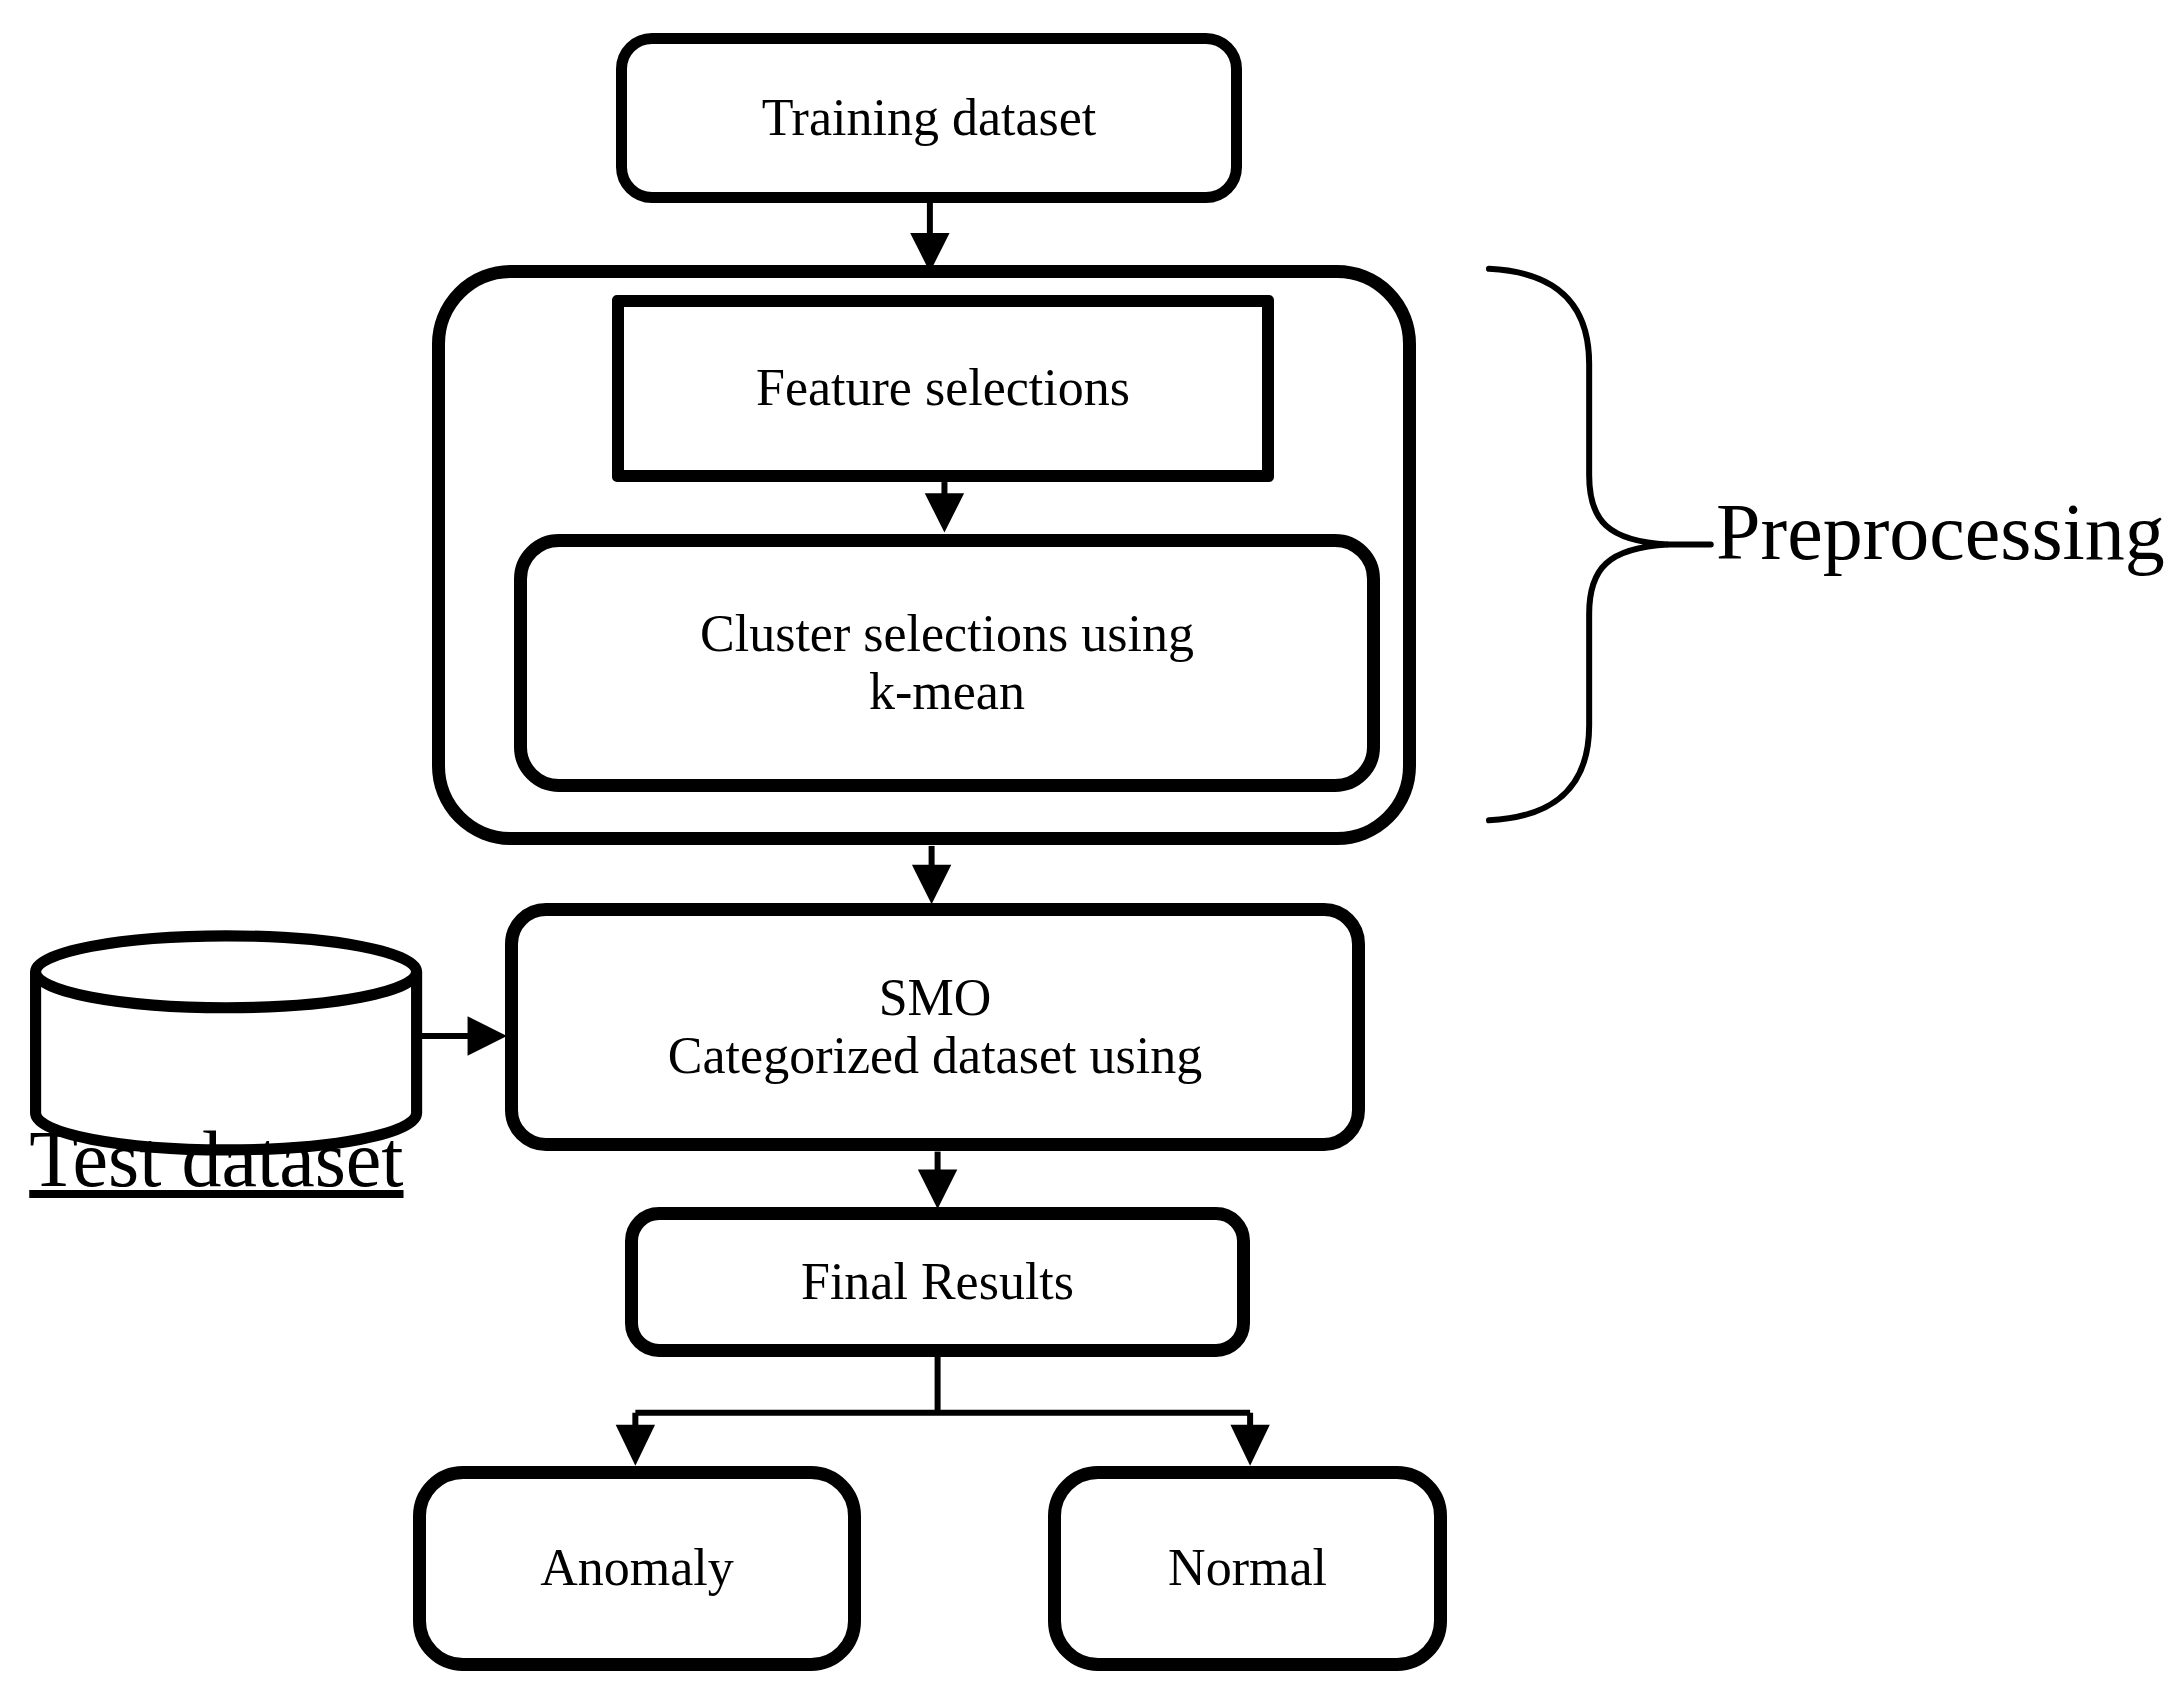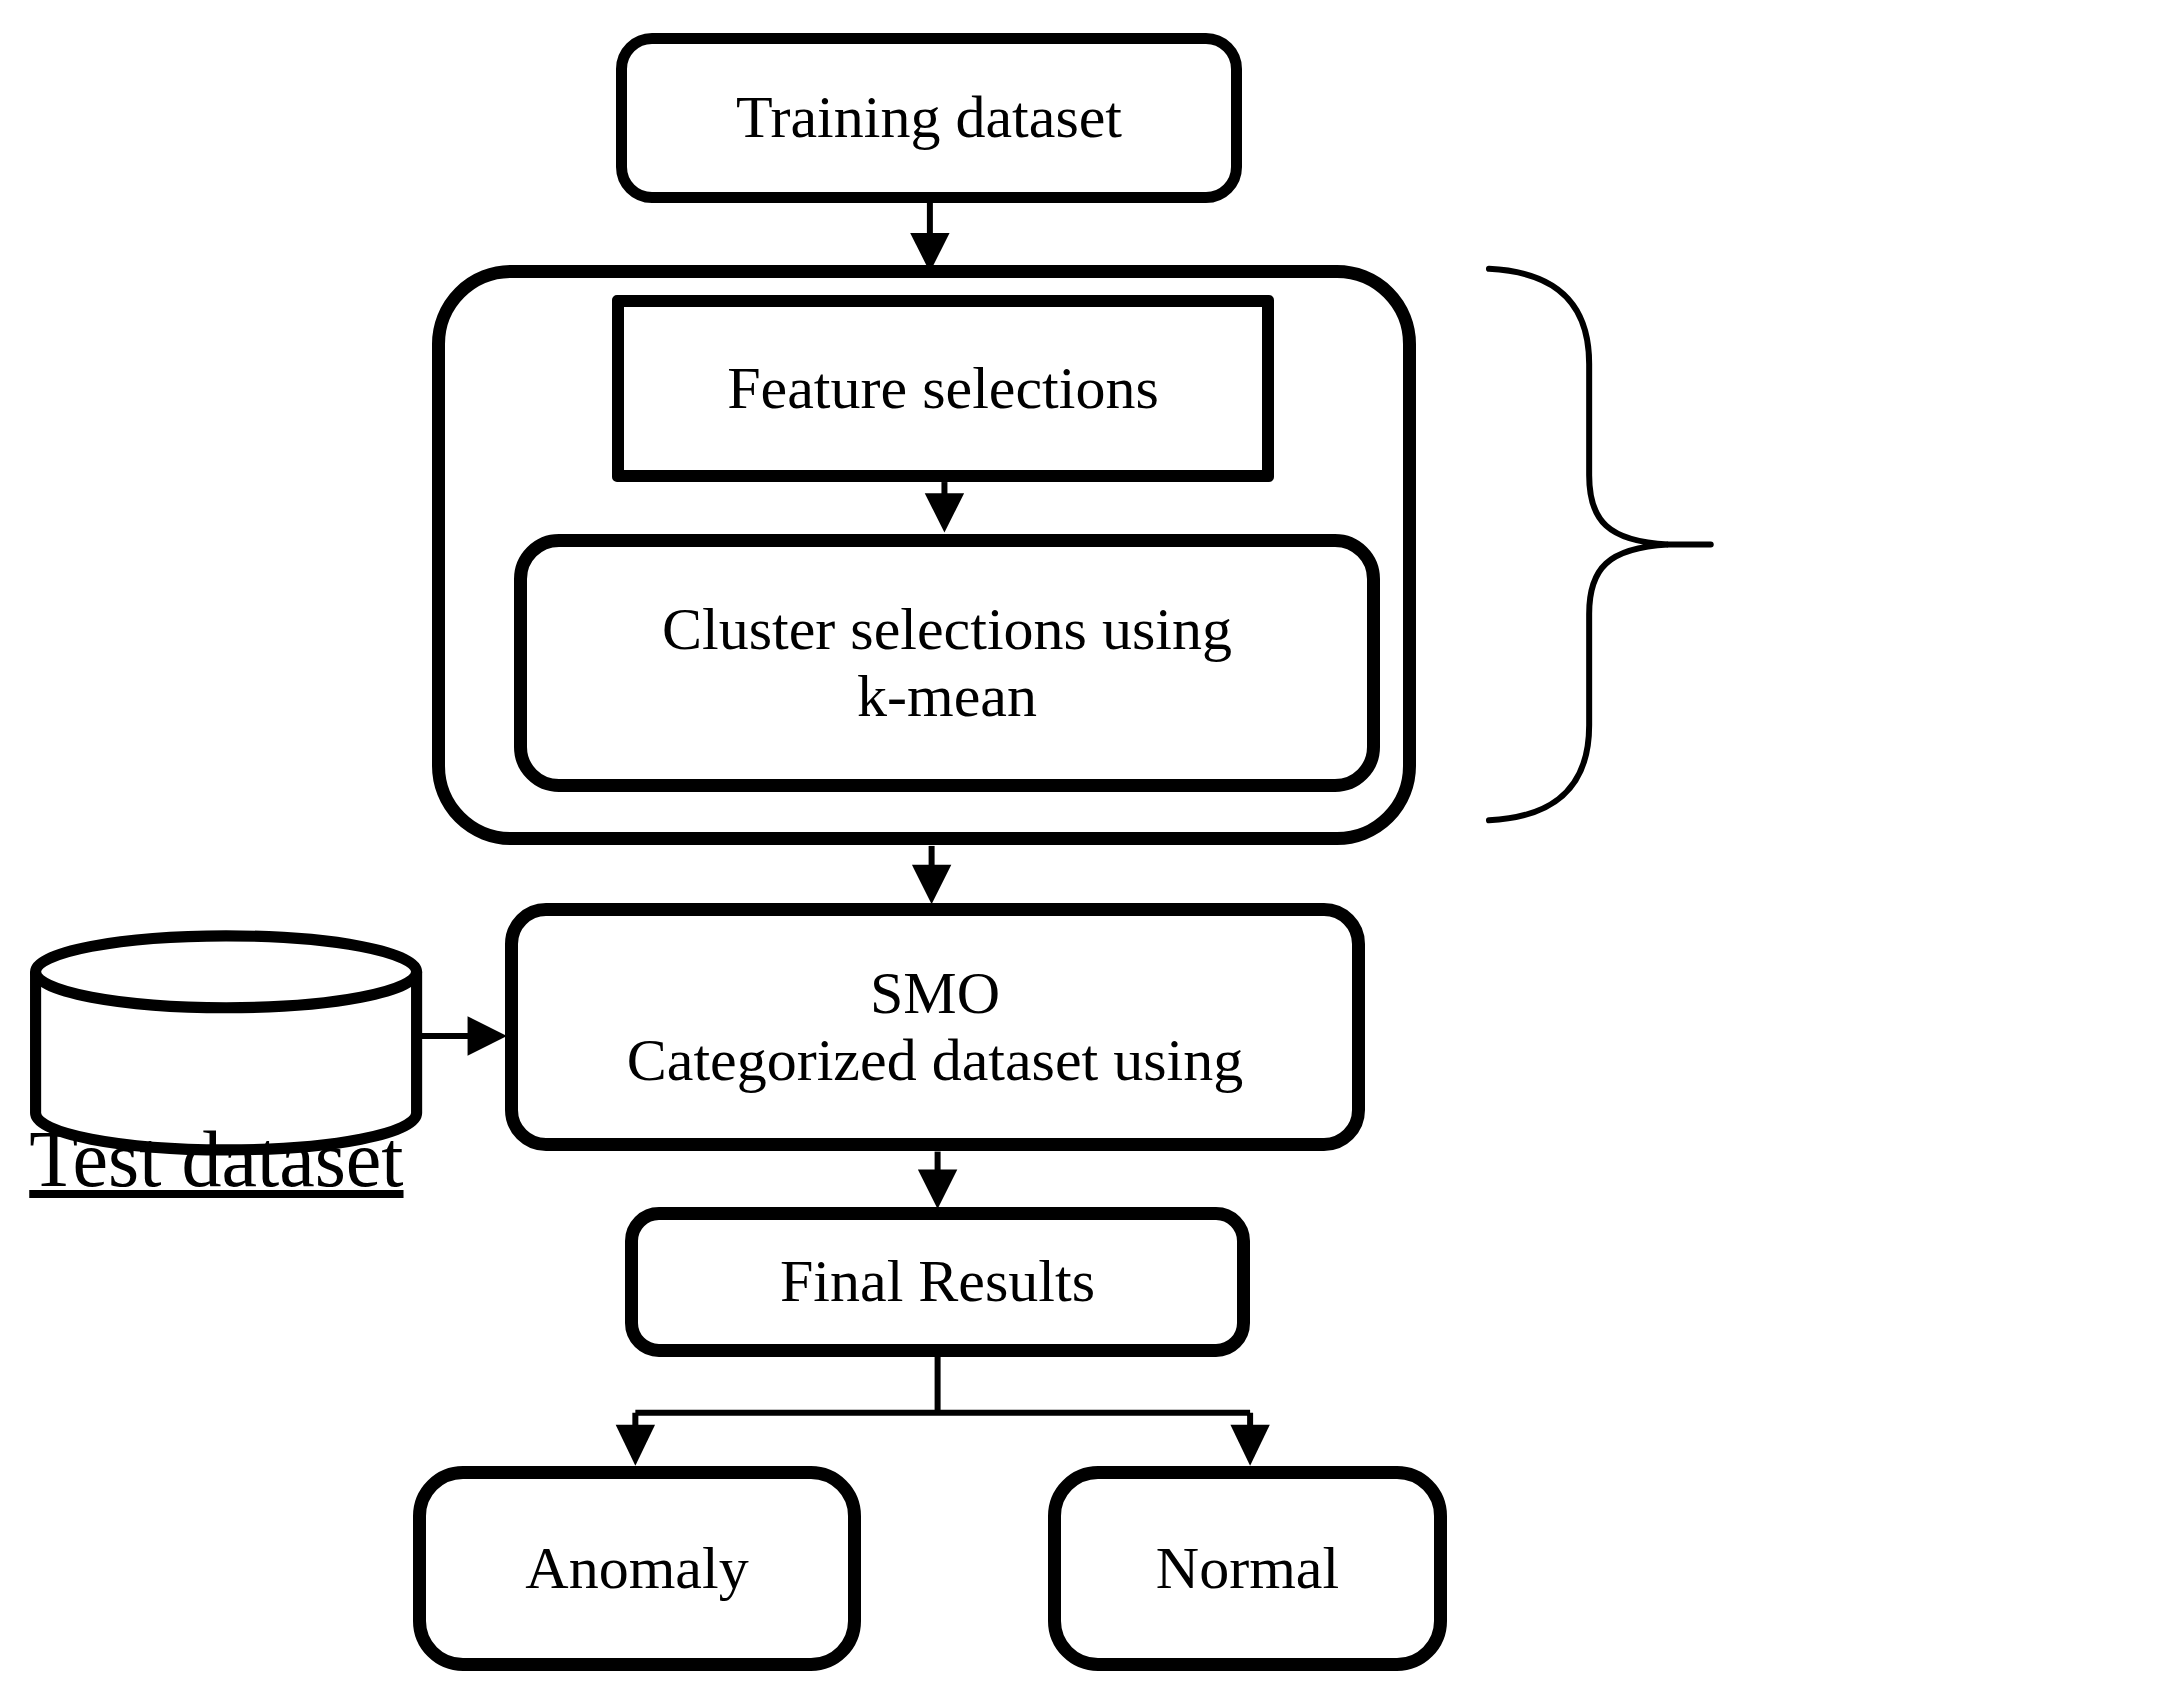--- a/index.html
+++ b/index.html
@@ -12,21 +12,21 @@
     overflow:hidden;
   }
   #wires{position:absolute;left:0;top:0;width:2180px;height:1685px;z-index:1;}
   .box{
     position:absolute;
     box-sizing:border-box;
     background:#ffffff;
     border:12px solid #000;
     display:flex;align-items:center;justify-content:center;
     text-align:center;
-    font-size:60px;line-height:1.12;
+    font-size:52px;line-height:1.12;
     z-index:3;
   }
   .group{
     position:absolute;box-sizing:border-box;
     background:transparent;border:13.7px solid #000;border-radius:79px;
     z-index:2;
   }
   .floating-label{
     position:absolute;font-size:80px;line-height:1;white-space:nowrap;z-index:3;
   }
@@ -113,17 +113,18 @@
   </div>
 
   <div class="box b-anomaly">
     <span>Anomaly</span>
   </div>
 
   <div class="box b-normal">
     <span>Normal</span>
   </div>
 
+  <div class="floating-label l-preprocessing">Preprocessing</div>
 
   <div class="floating-label l-testdataset">Test dataset</div>
 
 </div>
 
 
 </body></html>

